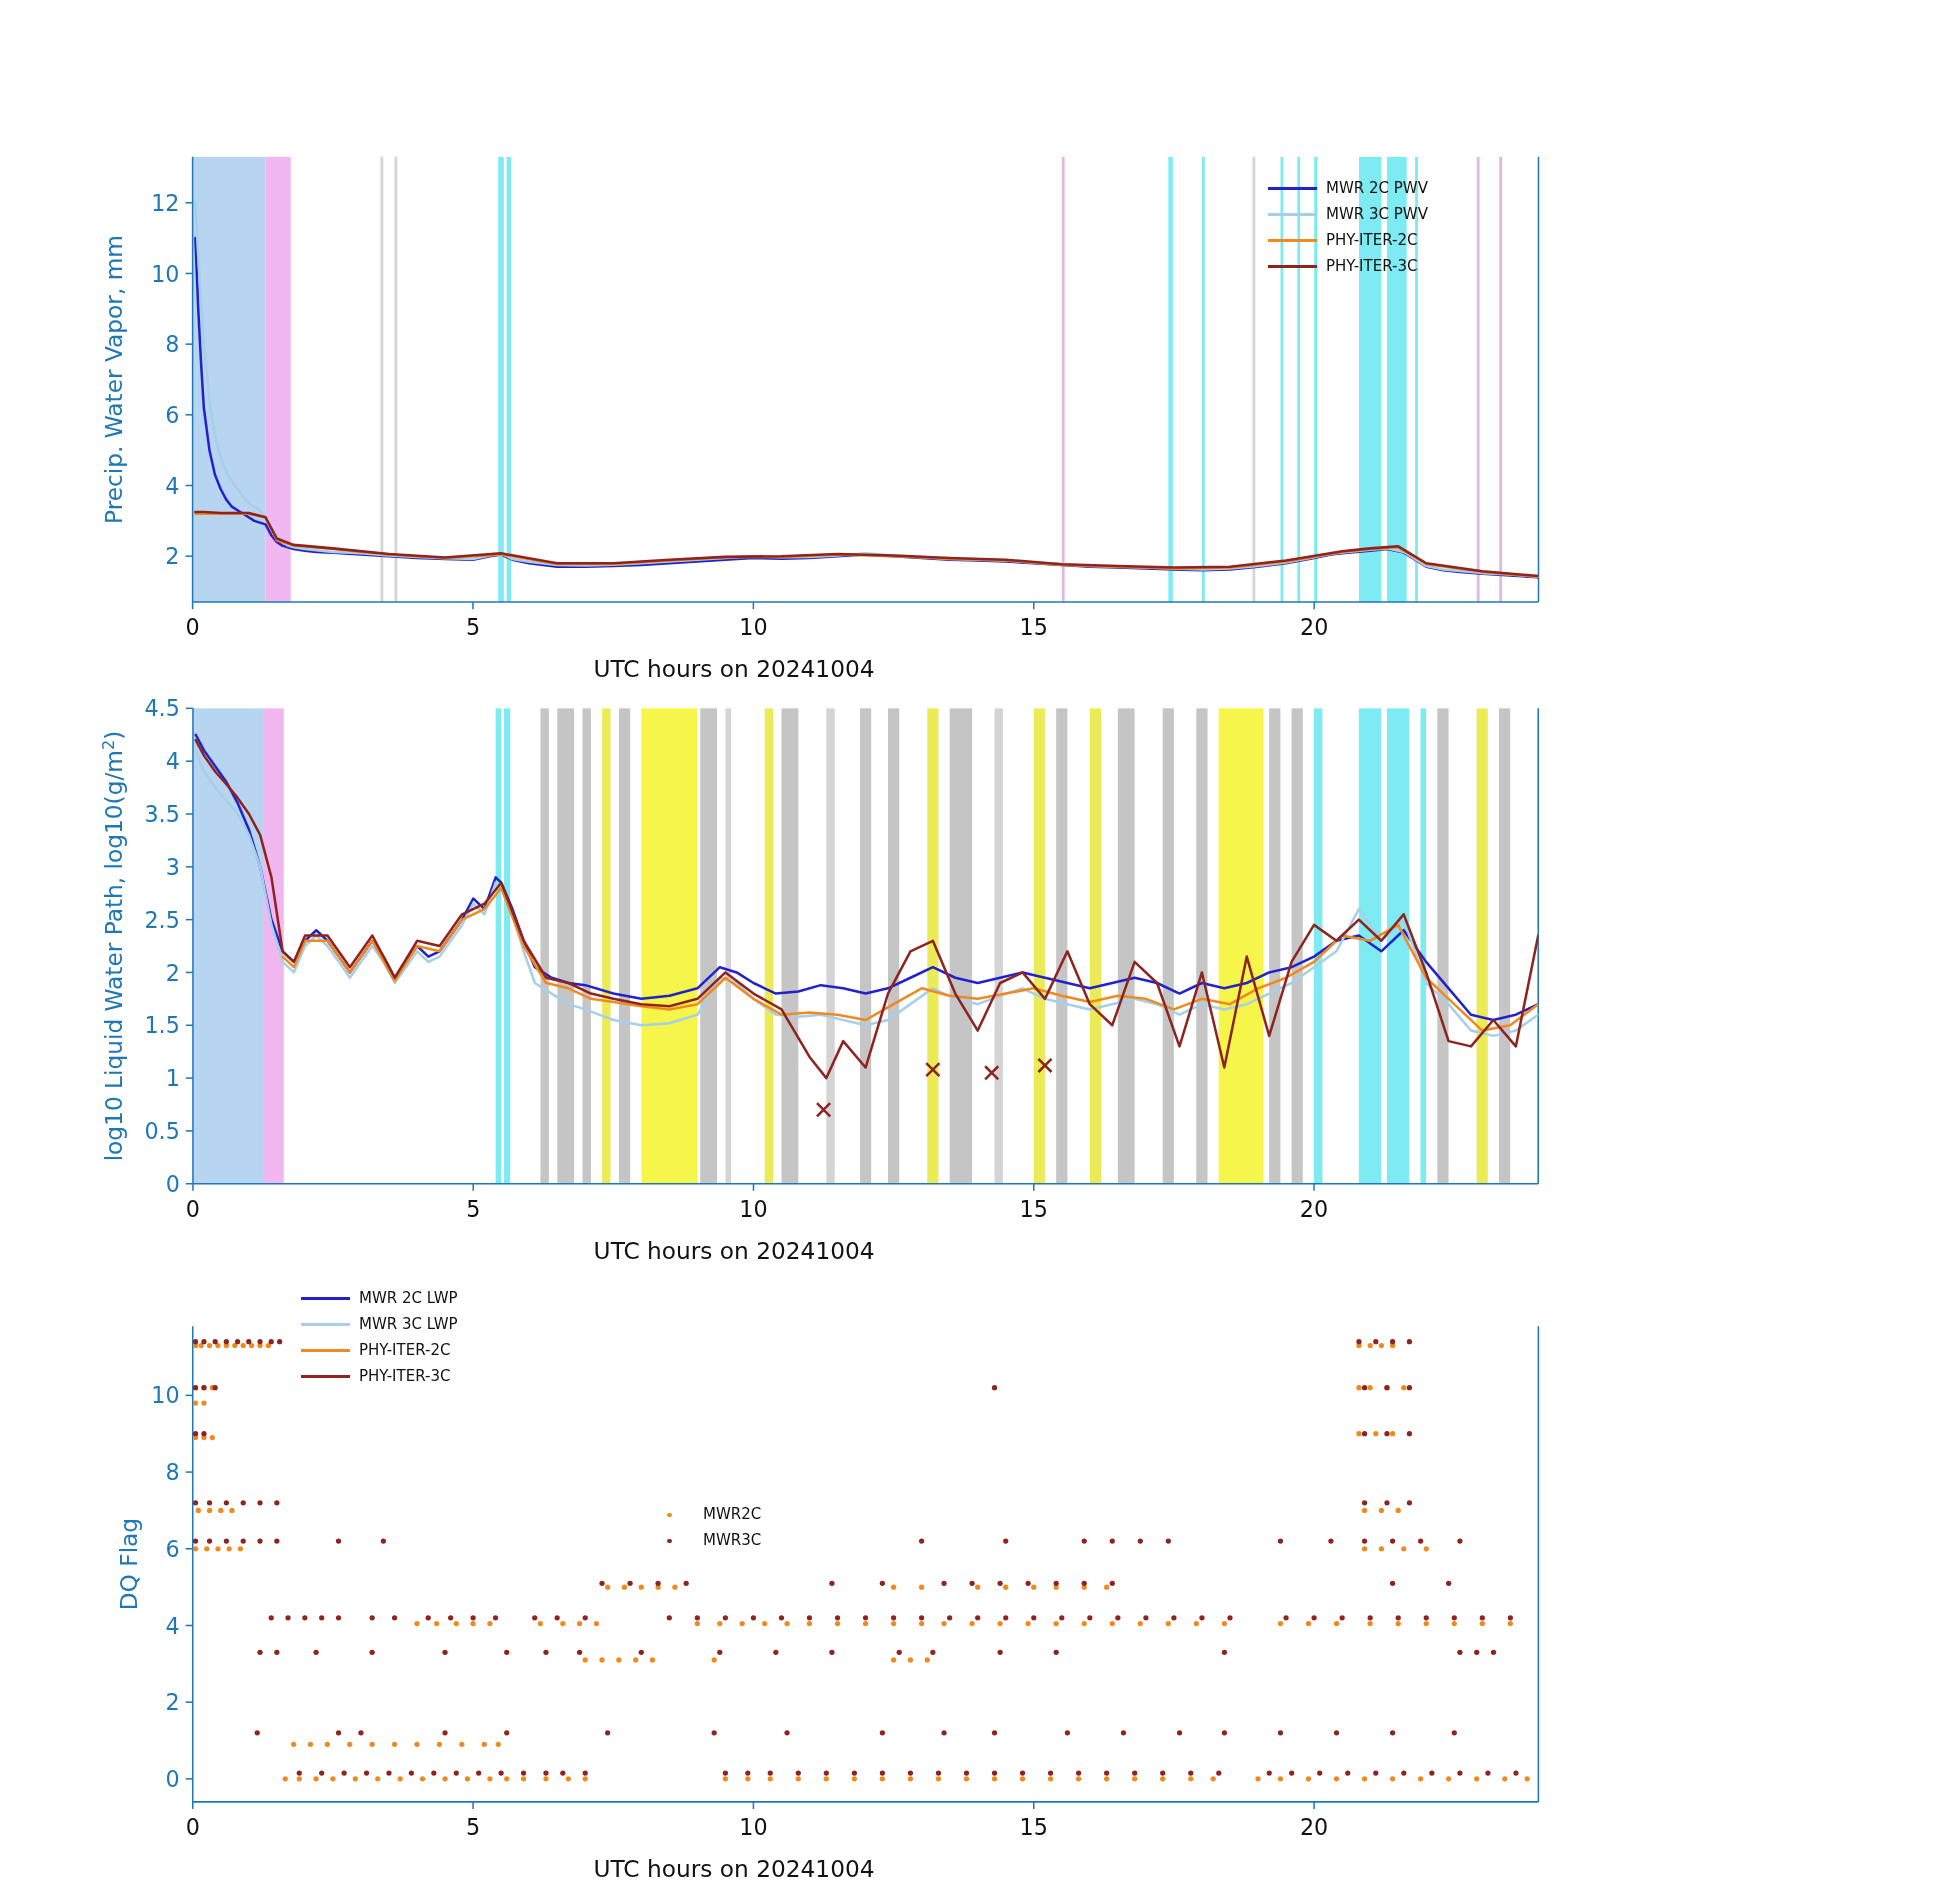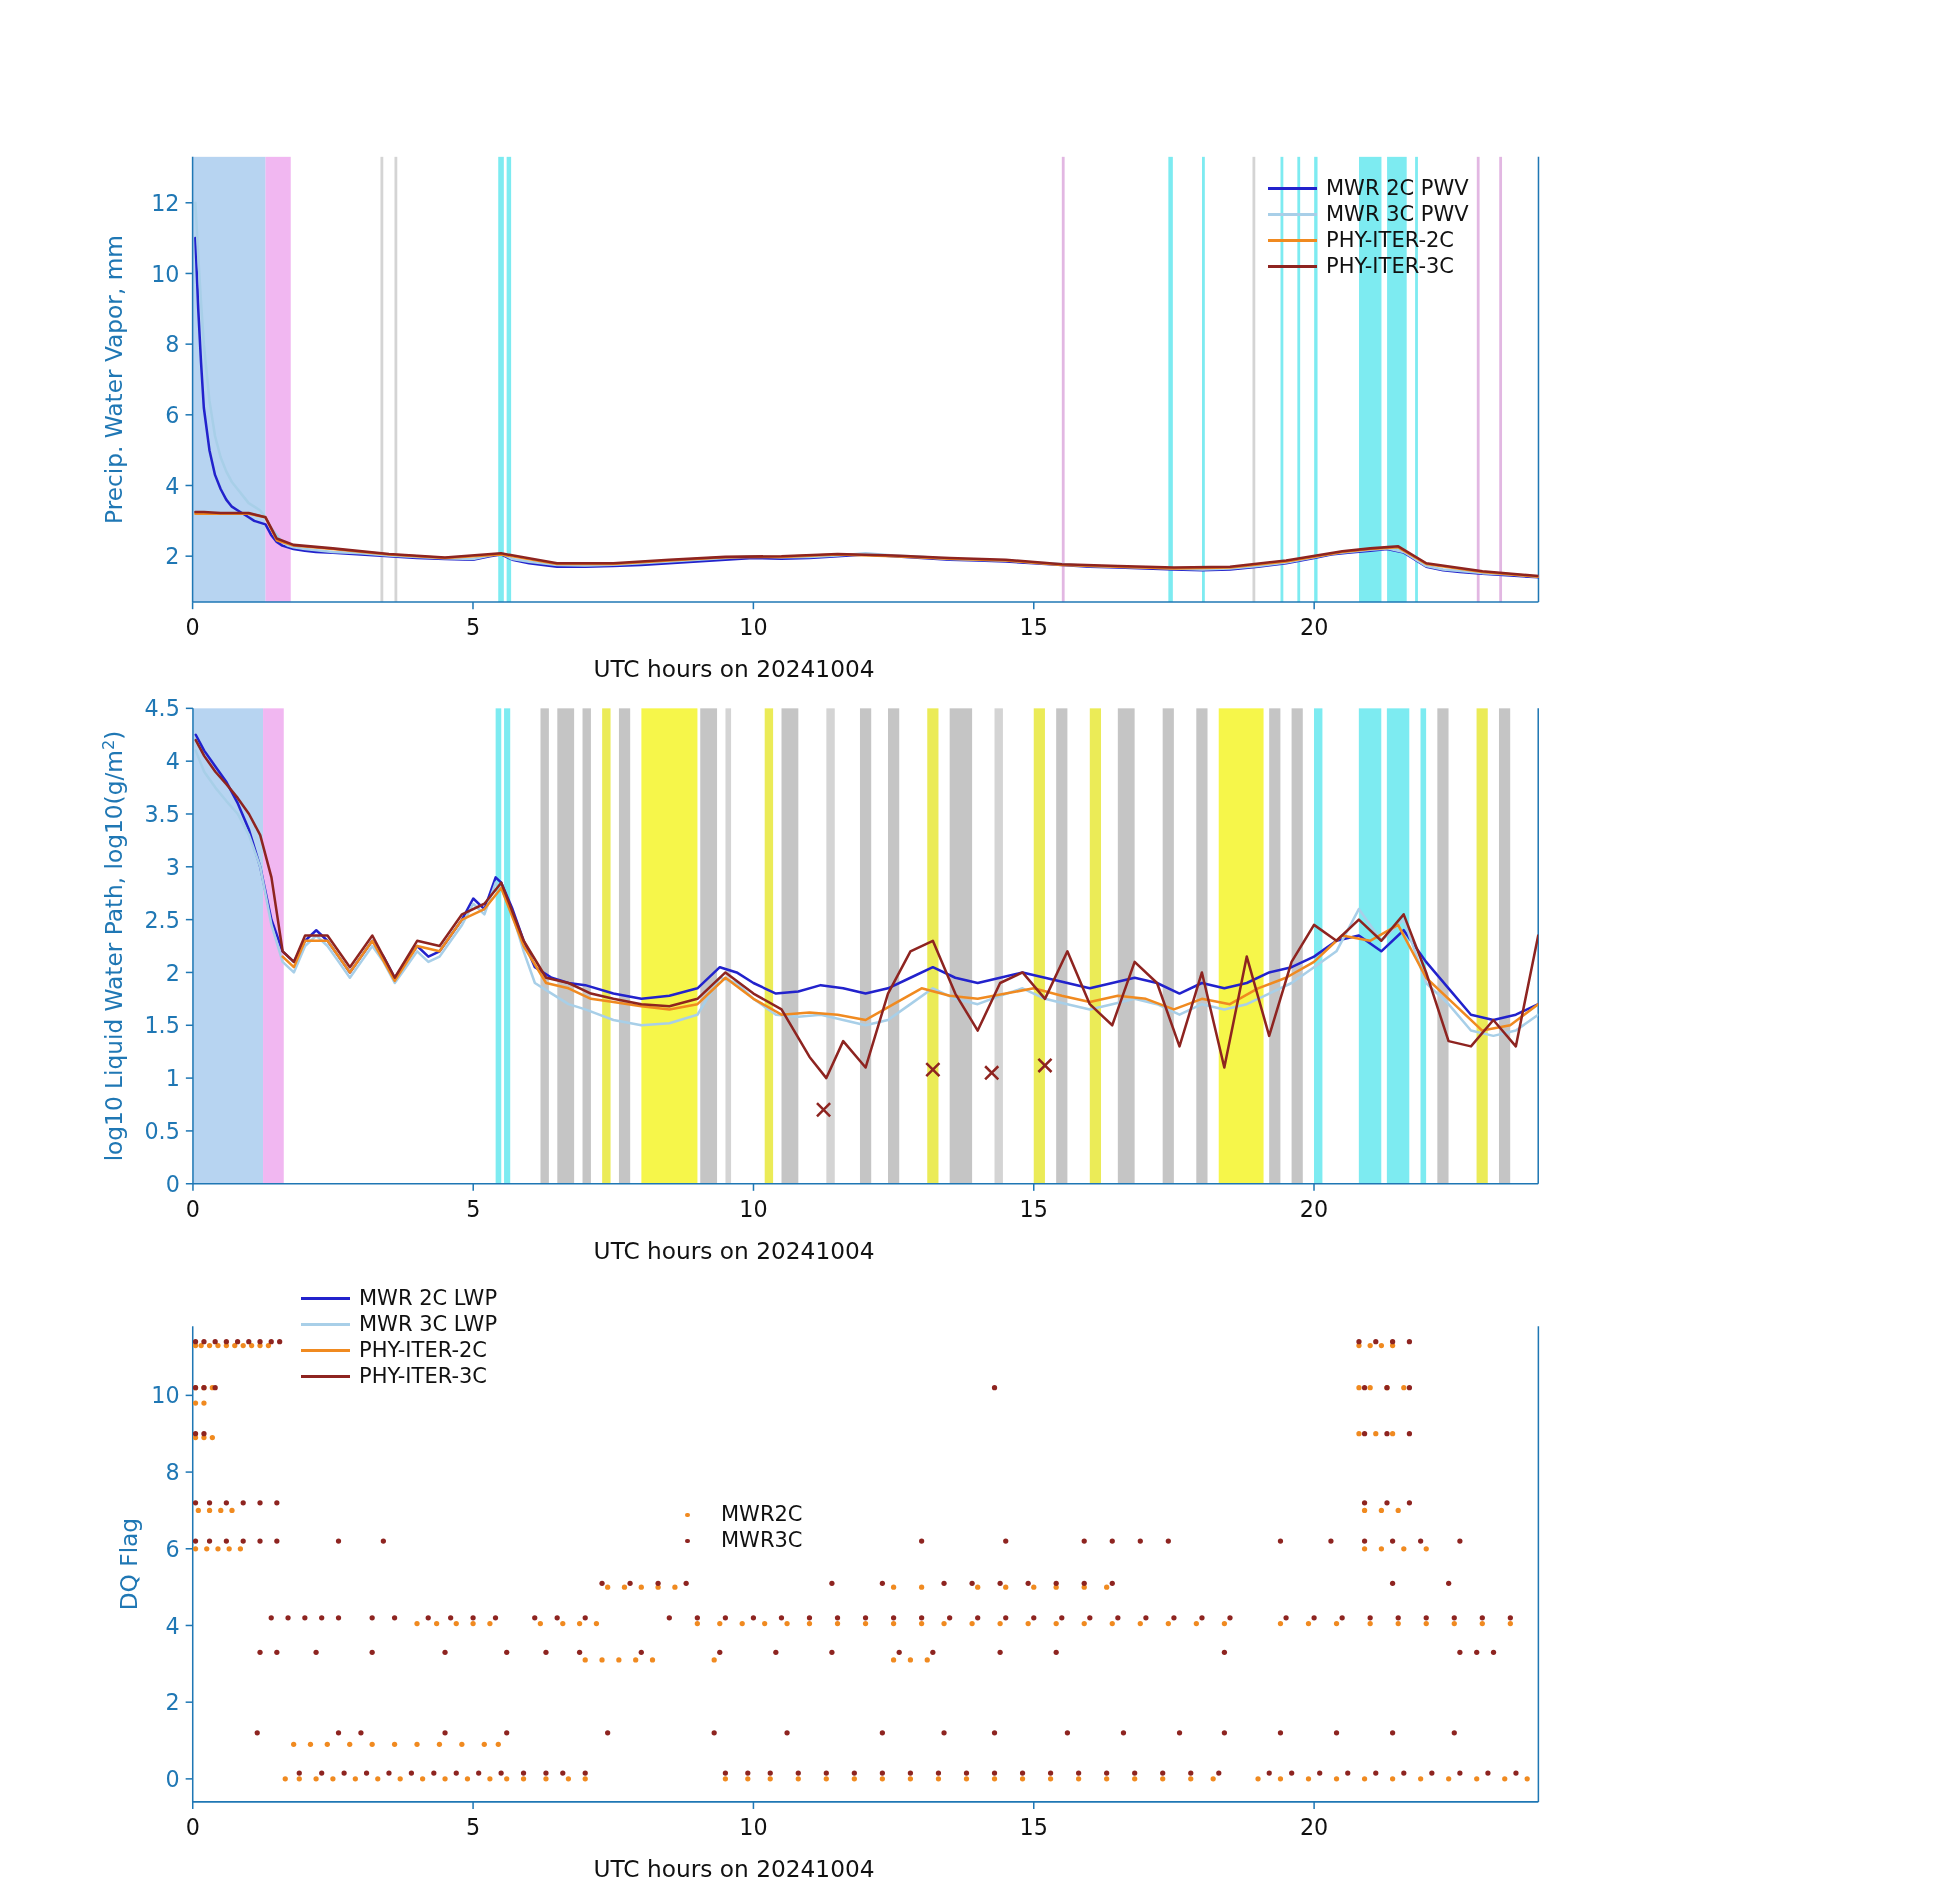--- a/index.html
+++ b/index.html
@@ -50,21 +50,21 @@
   .legend-dot i {
     position: absolute;
     left: 22px;
     top: 11.6px;
     width: 4.6px;
     height: 4.6px;
     border-radius: 50%;
     display: block;
   }
   .legend-label {
-    font-size: 21px;
+    font-size: 15px;
     color: #111111;
     white-space: nowrap;
   }
 
   svg { display: block; }
 </style>
 </head>
 <body>
 
 <div class="page">
@@ -653,21 +653,21 @@
       </div>
       <div class="legend-row">
         <span class="legend-swatch" style="border-top-color: rgb(240, 138, 32);"></span>
         <span class="legend-label">PHY-ITER-2C</span>
       </div>
       <div class="legend-row">
         <span class="legend-swatch" style="border-top-color: rgb(142, 36, 32);"></span>
         <span class="legend-label">PHY-ITER-3C</span>
       </div>
     </div>
-    <div class="legend" style="left: 658px; top: 1498px;">
+    <div class="legend" style="left: 640px; top: 1498px;">
       <div class="legend-row">
         <span class="legend-dot">
           <i style="background: rgb(240, 138, 32);"></i>
         </span>
         <span class="legend-label">MWR2C</span>
       </div>
       <div class="legend-row">
         <span class="legend-dot">
           <i style="background: rgb(142, 36, 32);"></i>
         </span>

